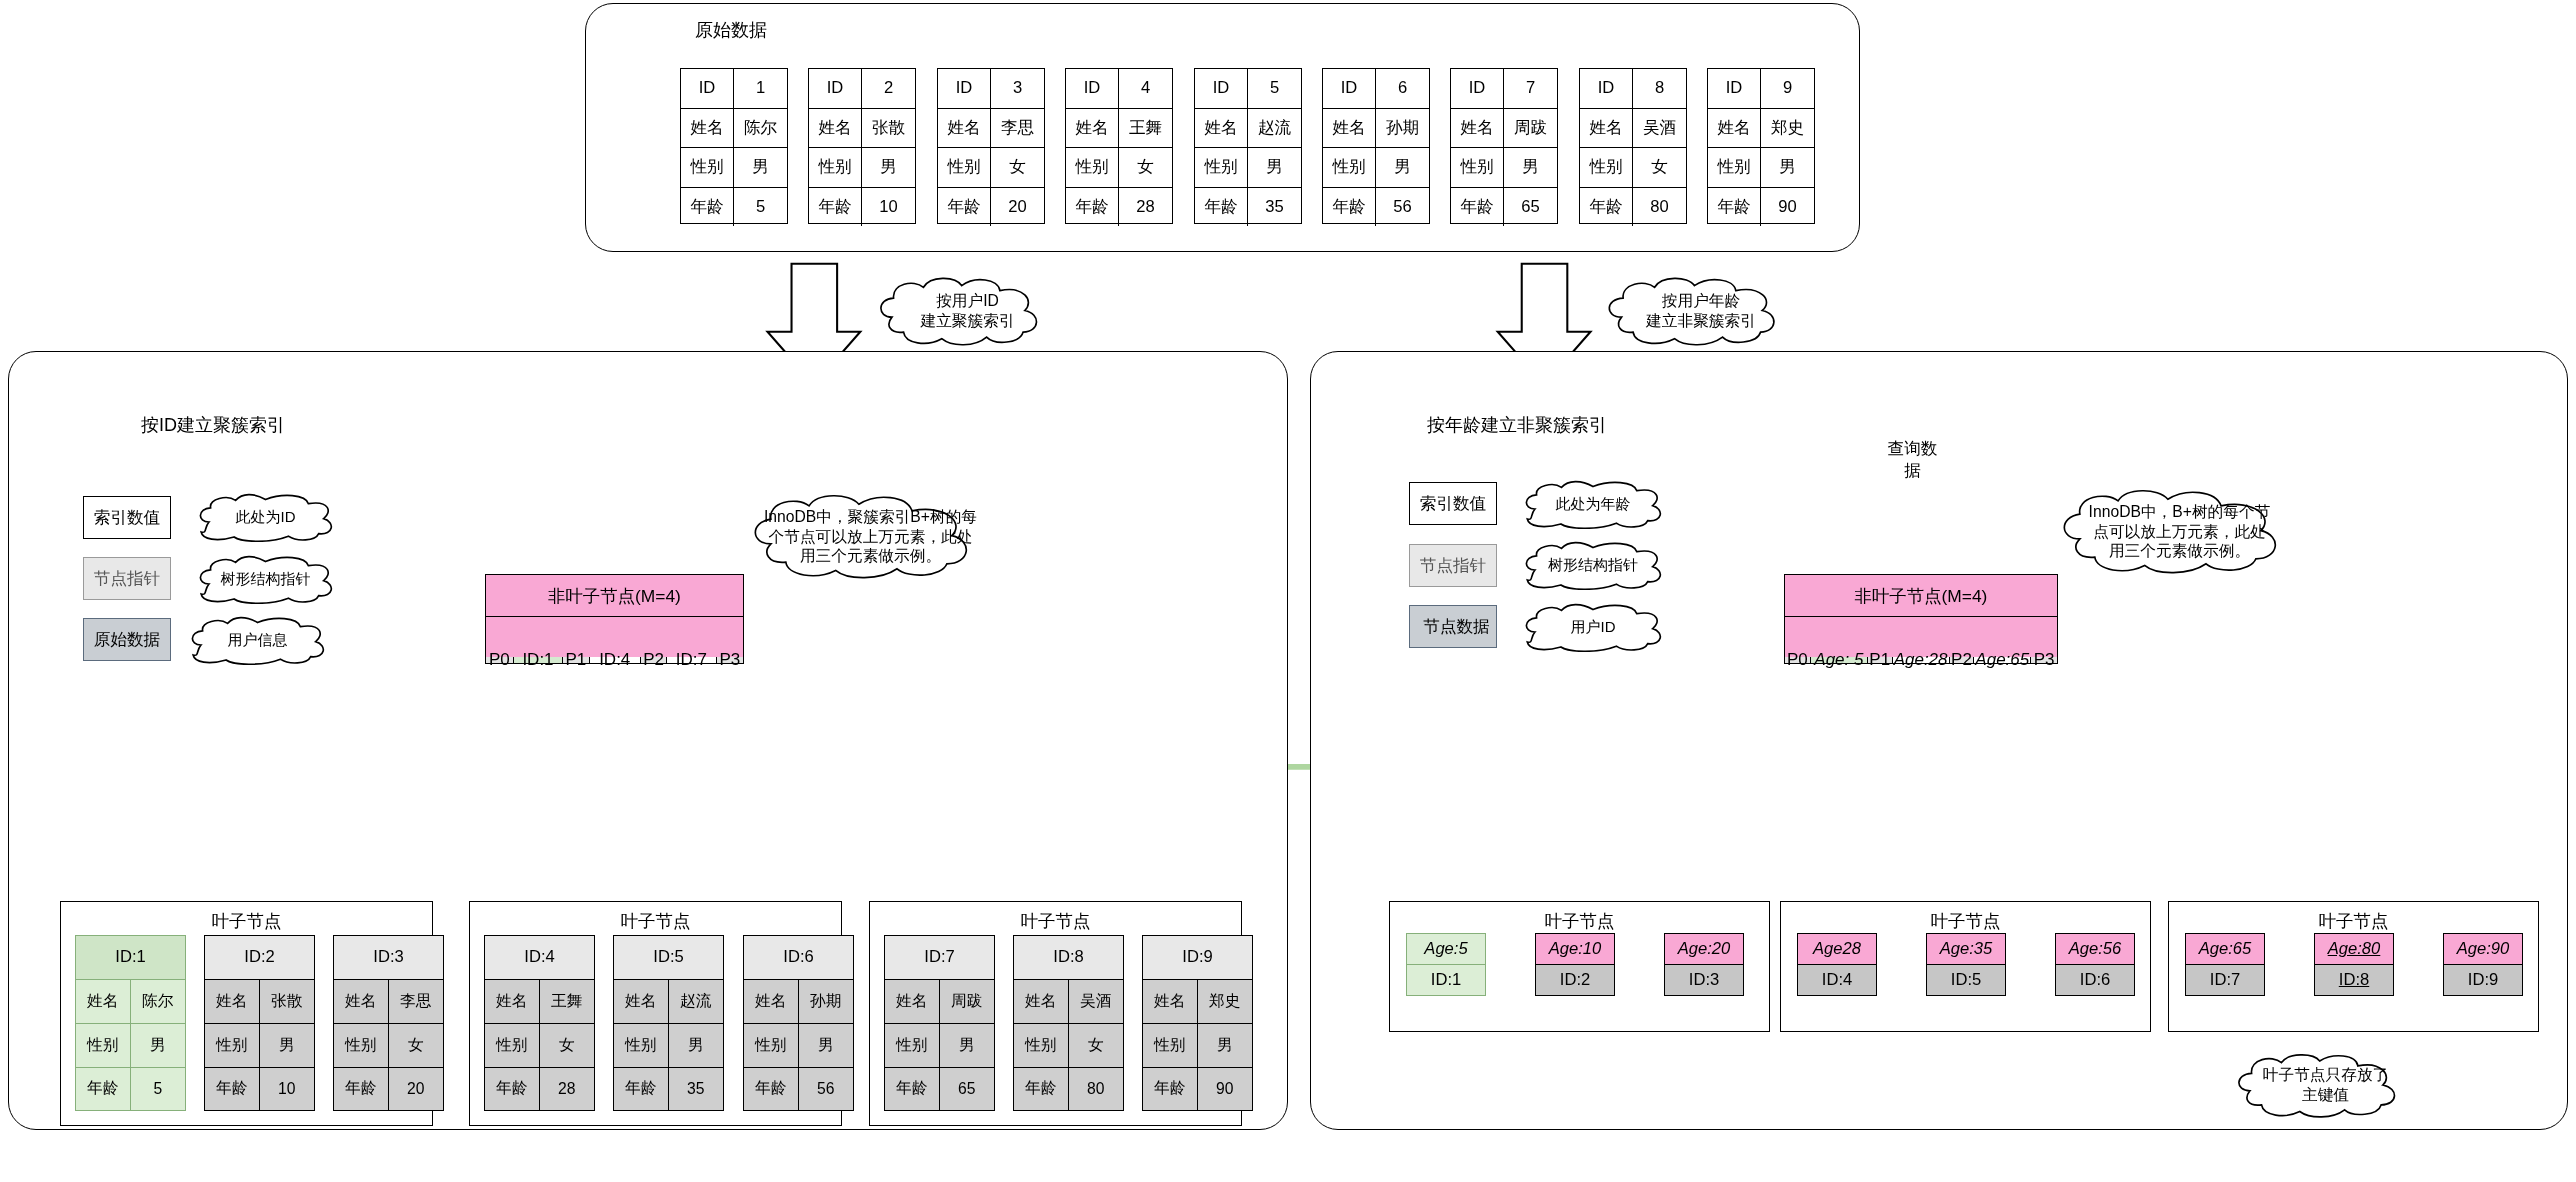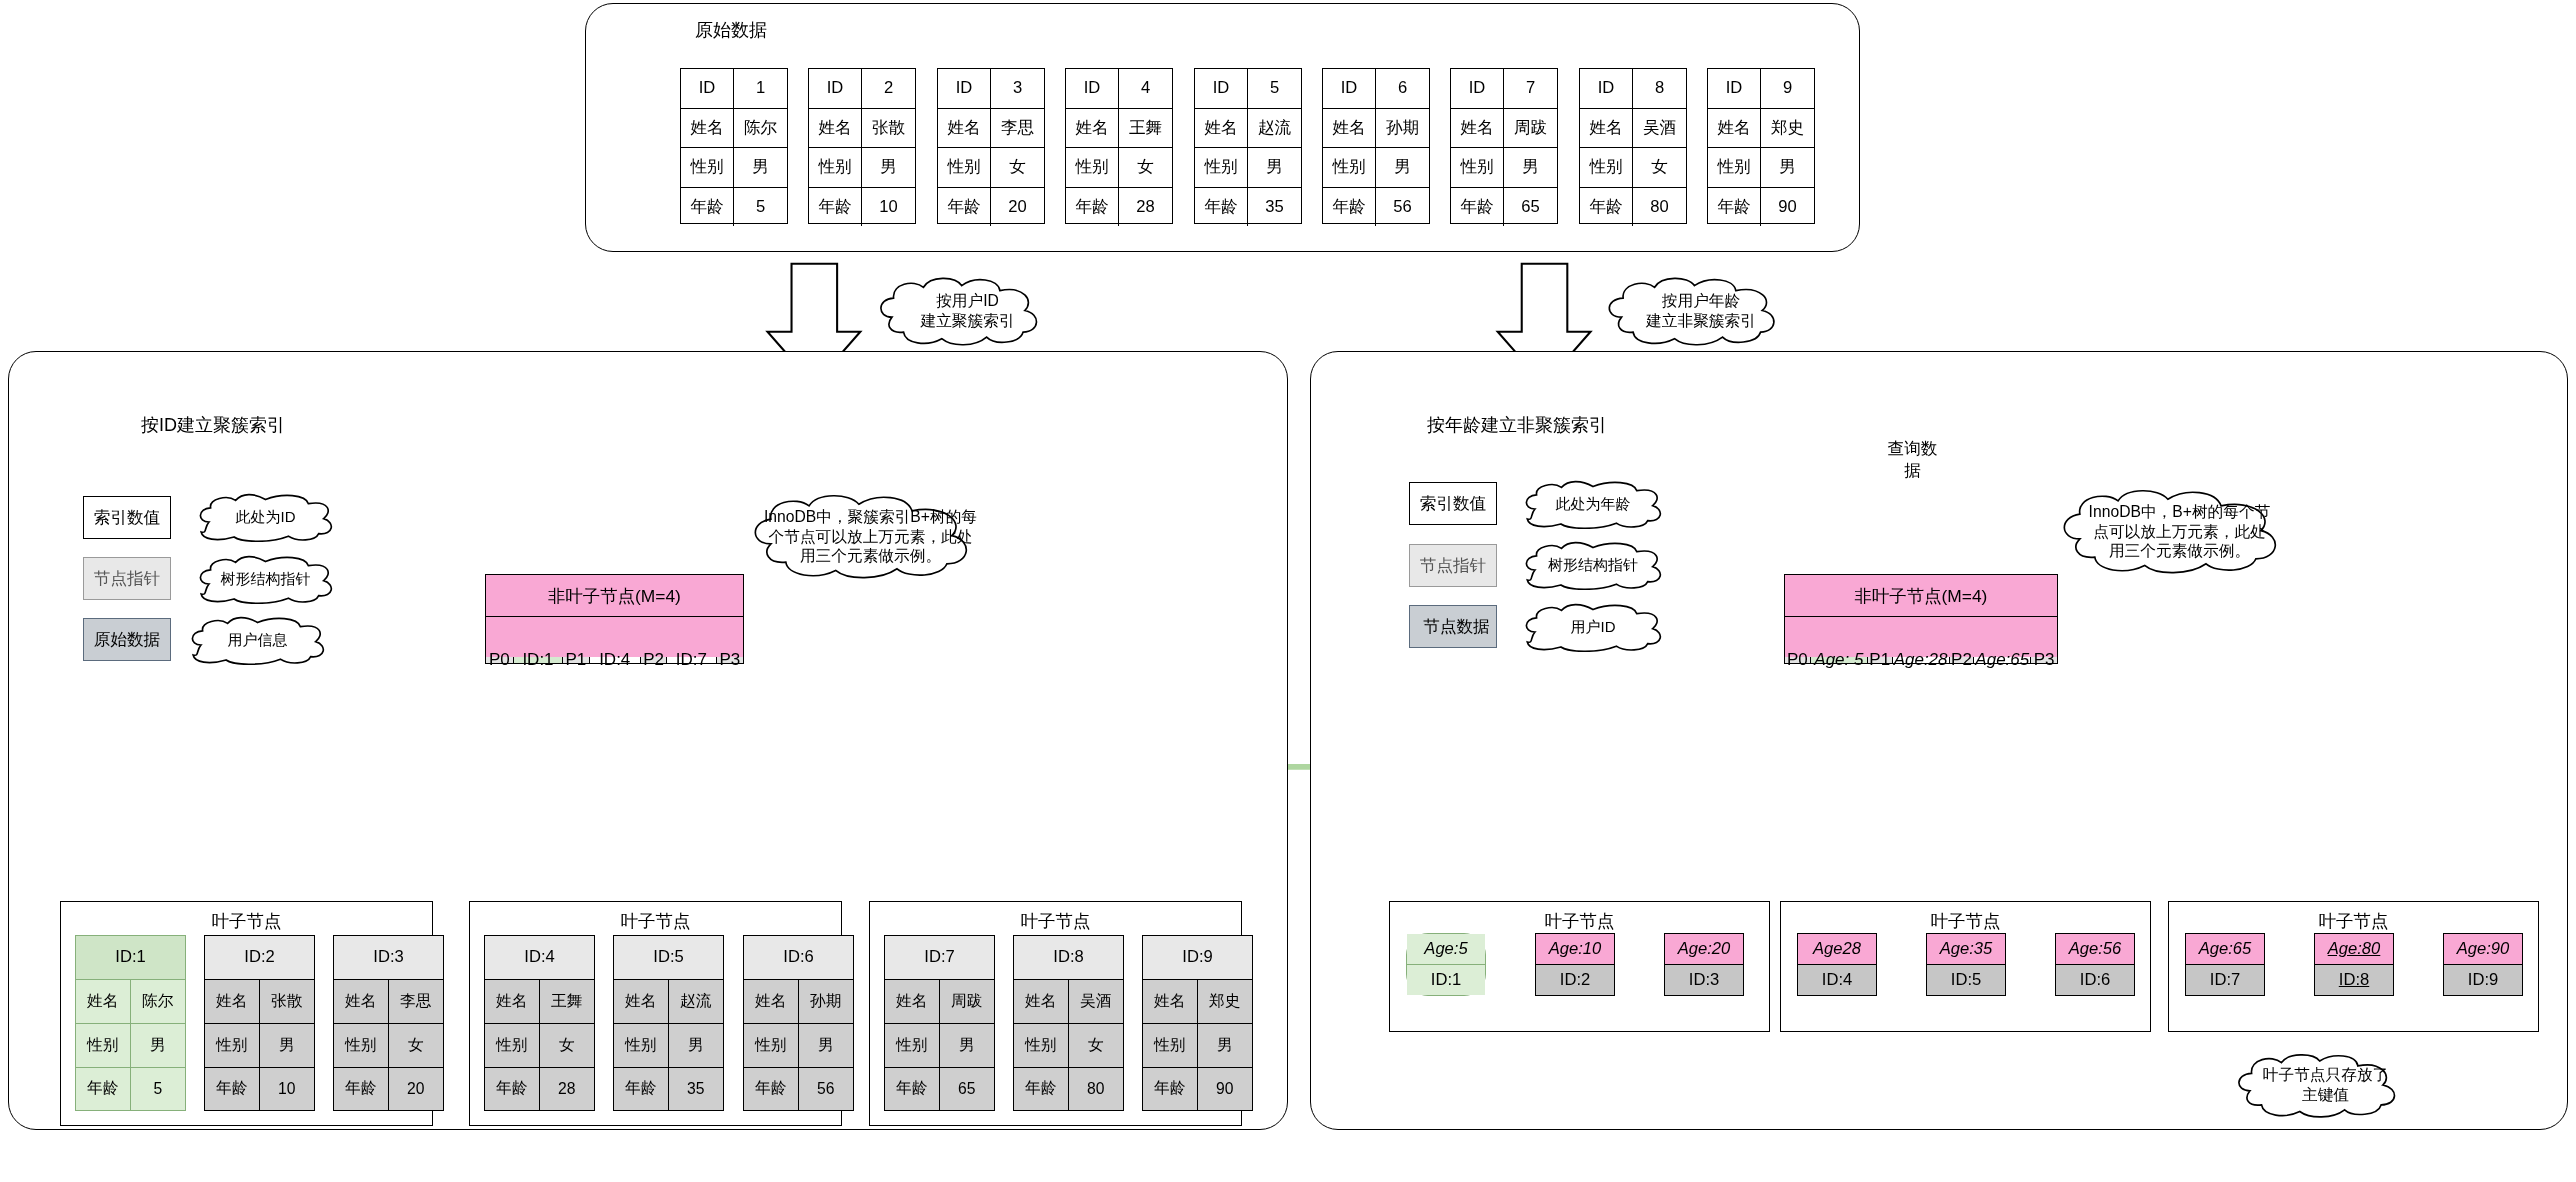--- a/index.html
+++ b/index.html
@@ -571,21 +571,21 @@
         <div class="cell ptr" style="width: 30px;">P2</div>
         <div class="cell key ital" style="width: 70px;">Age:65</div>
         <div class="cell ptr" style="width: 31.5px;">P3</div>
       </div>
   </div>
 
   <div id="right-leaves">
       <div class="leafbox" style="left: 1389px; top: 901px; width: 381px; height: 131px;">
         <div class="lb-title">叶子节点</div>
       </div>
-      <div class="srec hl" style="left: 1406px; top: 933px; width: 80px; height: 63px; border-radius: 22px;">
+      <div class="srec hl" style="left: 1406px; top: 933px; width: 80px; height: 63px;">
         <div class="sa">Age:5</div>
         <div class="sb">ID:1</div>
       </div>
       <div class="srec" style="left: 1535px; top: 933px; width: 80px; height: 63px;">
         <div class="sa">Age:10</div>
         <div class="sb">ID:2</div>
       </div>
       <div class="srec" style="left: 1664px; top: 933px; width: 80px; height: 63px;">
         <div class="sa">Age:20</div>
         <div class="sb">ID:3</div>

